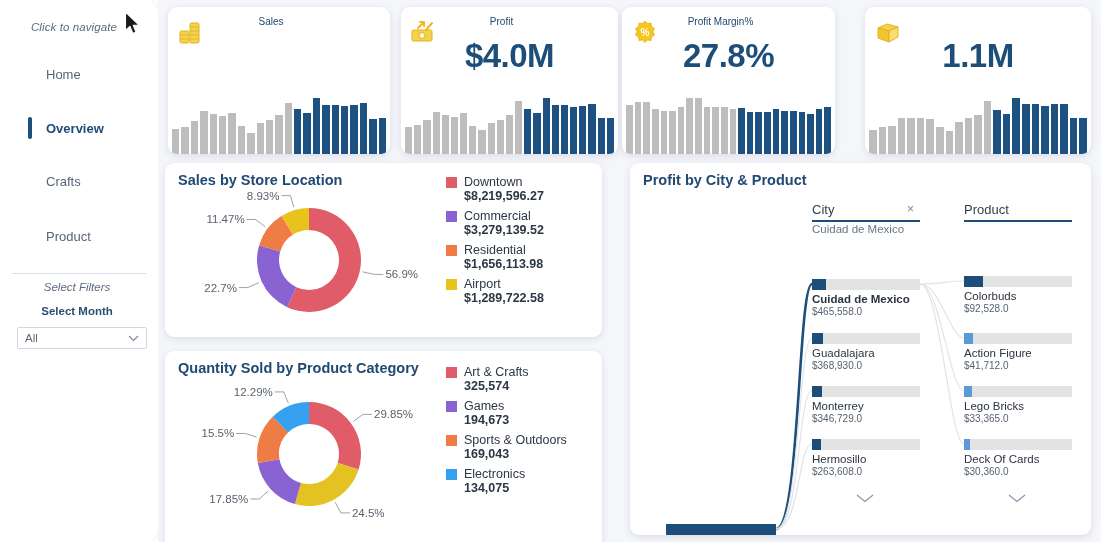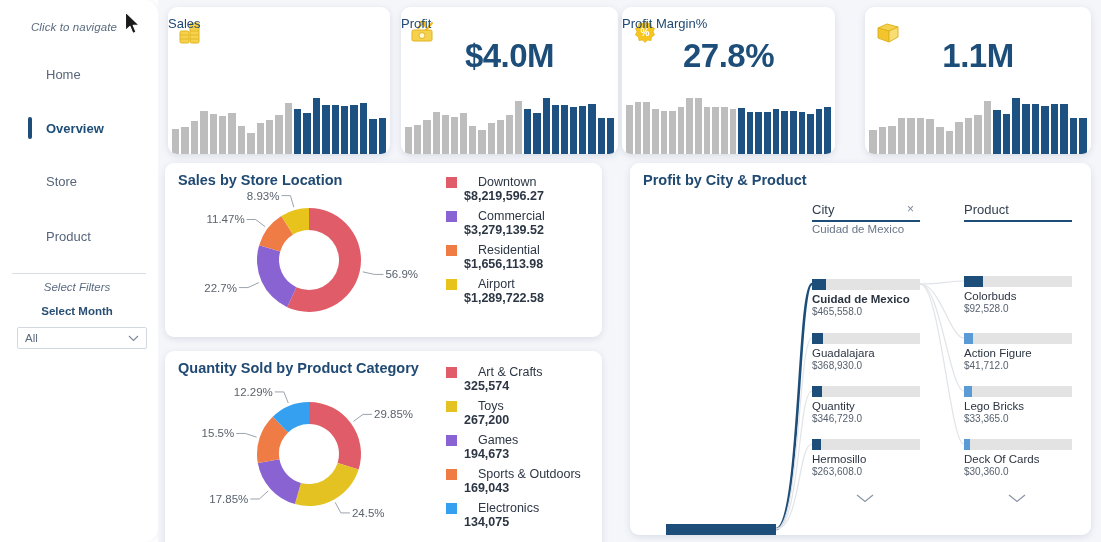--- a/index.html
+++ b/index.html
@@ -75,41 +75,41 @@
   }
 
   .card {
     position: absolute; background: #ffffff; border-radius: 9px;
     box-shadow: 0 2px 7px rgba(45,65,95,0.13);
   }
 
   
   .kpi { height: 147px; top: 7px; overflow: hidden; }
   .kpi-title {
-    position: absolute; left: 0; right: 16px; top: 9px; 
-    font-size: 13px; color: #214a73;
+    position: absolute; left: 0; right: 16px; top: 9px; text-align: center;
+    font-size: 10px; color: #214a73;
   }
   .kpi-value {
     position: absolute; left: 0; right: 0; top: 30px; text-align: center;
     font-size: 33px; font-weight: bold; color: #1d4e79; letter-spacing: -.5px;
   }
   .kpi-icon { position: absolute; left: 9px; top: 11px; width: 28px; height: 28px; }
   .spark { position: absolute; left: 4px; right: 4px; bottom: 0; height: 56px;
            display: flex; align-items: flex-end; gap: 2px; }
   .spark i { display: block; flex: 1 1 auto; }
 
   
   .chart-title {
     position: absolute; left: 13px; top: 9px;
     font-size: 14.5px; color: #214a73; font-weight: bold;
   }
   .donut-wrap { position: absolute; left: 6px; top: 24px; width: 280px; height: 150px; }
   .legend { position: absolute; top: 12px; right: 8px; width: 148px; }
   .legend-row { margin-bottom: 6px; }
-  .legend-line { display: flex; align-items: center; gap: 21px; }
+  .legend-line { display: flex; align-items: center; gap: 7px; }
   .legend-sw { width: 11px; height: 11px; flex: 0 0 11px; }
   .legend-label { font-size: 12.5px; color: #2c3644; }
   .legend-value { font-size: 12.5px; color: #2c3644; margin-left: 18px; font-weight: bold; }
 
   
   .sk-col-head {
     position: absolute; font-size: 13px; color: #33404f;
     padding-bottom: 3px; border-bottom: 2px solid #1d4e79; width: 108px;
   }
   .sk-clear { position: absolute; color: #7a8899; font-size: 12px; }
@@ -137,21 +137,21 @@
     <div class="nav-item nav-home">
 
       <span>Home</span>
     </div>
     <div class="nav-item nav-over active">
       <span class="tick"></span>
       <span>Overview</span>
     </div>
     <div class="nav-item nav-store">
 
-      <span>Store</span>
+      <span>Crafts</span>
     </div>
     <div class="nav-item nav-prod">
 
       <span>Product</span>
     </div>
 
     <div class="side-div"></div>
     <div class="filters-title">Select Filters</div>
     <div class="month-title">Select Month</div>
 
@@ -391,27 +391,20 @@
       <div class="legend" style="top:14px;">
           <div class="legend-row">
             <div class="legend-line">
               <span class="legend-sw" style="background: rgb(224, 92, 104);"></span>
               <span class="legend-label">Art &amp; Crafts</span>
             </div>
             <div class="legend-value">325,574</div>
           </div>
           <div class="legend-row">
             <div class="legend-line">
-              <span class="legend-sw" style="background: rgb(227, 194, 33);"></span>
-              <span class="legend-label">Toys</span>
-            </div>
-            <div class="legend-value">267,200</div>
-          </div>
-          <div class="legend-row">
-            <div class="legend-line">
               <span class="legend-sw" style="background: rgb(138, 99, 210);"></span>
               <span class="legend-label">Games</span>
             </div>
             <div class="legend-value">194,673</div>
           </div>
           <div class="legend-row">
             <div class="legend-line">
               <span class="legend-sw" style="background: rgb(239, 123, 69);"></span>
               <span class="legend-label">Sports &amp; Outdoors</span>
             </div>
@@ -466,21 +459,21 @@
             <div class="sk-bar">
               <b style="width: 10%; background: rgb(29, 78, 121);"></b>
             </div>
             <div class="sk-name">Guadalajara</div>
             <div class="sk-val">$368,930.0</div>
           </div>
           <div class="sk-node" style="left: 182px; top: 223px;">
             <div class="sk-bar">
               <b style="width: 9%; background: rgb(29, 78, 121);"></b>
             </div>
-            <div class="sk-name">Quantity</div>
+            <div class="sk-name">Monterrey</div>
             <div class="sk-val">$346,729.0</div>
           </div>
           <div class="sk-node" style="left: 182px; top: 276px;">
             <div class="sk-bar">
               <b style="width: 8%; background: rgb(29, 78, 121);"></b>
             </div>
             <div class="sk-name">Hermosillo</div>
             <div class="sk-val">$263,608.0</div>
           </div>
         </div>

